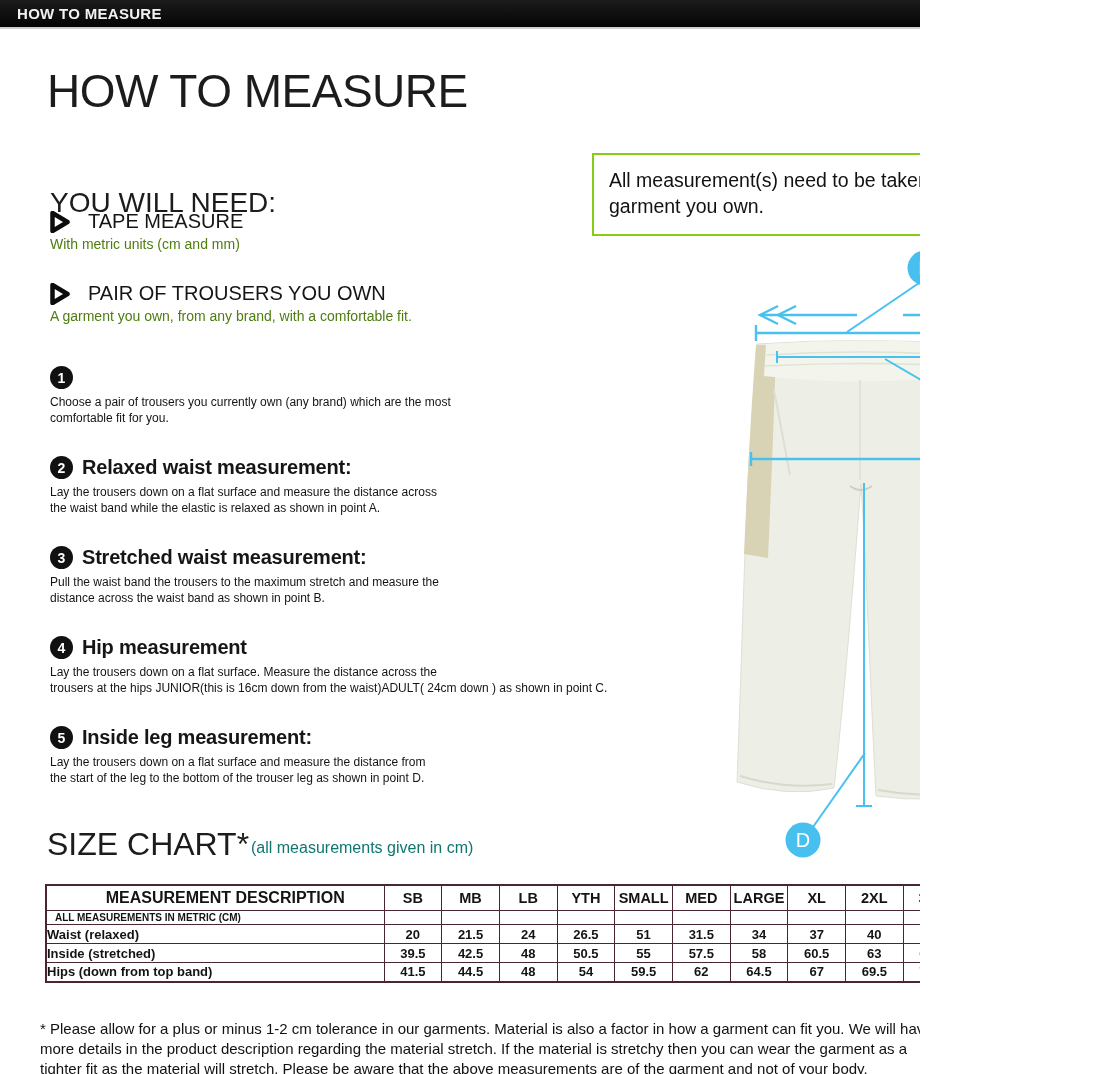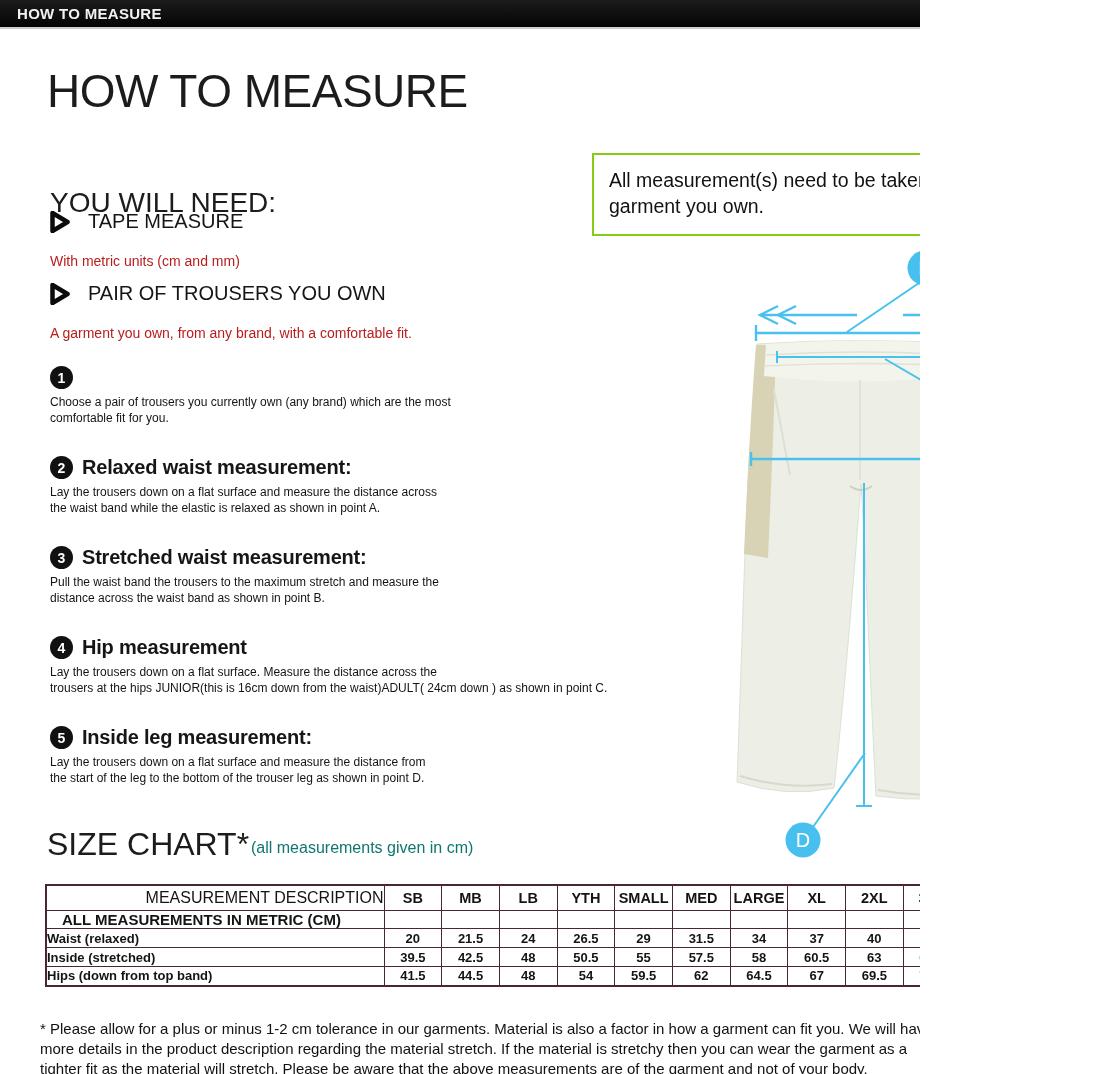--- a/index.html
+++ b/index.html
@@ -21,41 +21,41 @@
   .need-heading { position:absolute; left:50px; top:146px; font-size:28px; font-weight:400; color:#1c1c1c;margin-top:41px; }
 
   
   .notice { position:absolute; left:592px; top:153px; width:484px; height:83px;
             border:2px solid #84cc16; padding:12px 15px; font-size:19.5px; line-height:1.35; color:#121212; }
 
   
   .need-item { position:absolute; left:50px; width:560px; }
   .need-item .row { display:flex; align-items:center; gap:18px; }
   .need-label { font-size:20px; font-weight:400; color:#151515; }
-  .need-desc { font-size:14px; color:#b91c1c; margin-top:20px; }
+  .need-desc { font-size:14px; color:#4d7c0f; margin-top:3px; }
   .tri-icon { width:20px; height:22px; flex:0 0 auto; }
 
   
   .step { position:absolute; left:50px; width:700px; }
   .step-head { display:flex; align-items:center; gap:9px; }
   .step-badge { width:23px; height:23px; border-radius:50%; background:#111; color:#fff;
                 display:flex; align-items:center; justify-content:center; font-size:14px; font-weight:700; flex:0 0 auto; }
   .step-title { font-size:20px; font-weight:600; color:#161616; letter-spacing:-.2px; }
   .step-body { margin-top:6px; font-size:12px; line-height:1.32; color:#141414; white-space:pre-line; }
 
   
   .sizechart-heading { position:absolute; left:47px; top:826px; font-size:32px; font-weight:400; color:#1c1c1c; }
   .sizechart-sub { position:absolute; left:251px; top:839px; font-size:16px; color:#0f766e; }
 
   table.sizes { position:absolute; left:45px; top:884px; width:915px; border-collapse:collapse;
                 border:2px solid #4a2533; table-layout:fixed; }
   table.sizes th, table.sizes td { border:1px solid #4a2533; overflow:hidden; white-space:nowrap; }
-  th.desc { text-align:right; font-size:16px; font-weight:400; padding:3px 0 3px 20px; height:25px; }
+  th.desc { text-align:center; font-size:16px; font-weight:700; padding:3px 0 3px 20px; height:25px; }
   th.size { text-align:center; font-size:14.5px; font-weight:700; }
-  td.metric { font-size:15px; font-weight:700; padding-left:15px; height:14px; }
+  td.metric { font-size:10px; font-weight:700; padding-left:8px; height:14px; }
   td.rowlabel { font-size:13px; font-weight:700; height:19px; }
   td.val { font-size:13px; font-weight:600; text-align:center;margin-left:24px; }
 
   .footnote { position:absolute; left:40px; top:1019px; width:1050px; font-size:15px; line-height:1.32;
               color:#111; white-space:pre-line; }
 
   .diagram { position:absolute; left:700px; top:240px; width:420px; height:640px; }
 </style>
 </head>
 <body>
@@ -270,21 +270,21 @@
           <td class="val"></td>
         <td class="val"></td>
           <td class="val"></td>
       </tr>
     <tr>
           <td class="rowlabel">Waist (relaxed)</td>
           <td class="val">20</td>
           <td class="val">21.5</td>
           <td class="val">24</td>
           <td class="val">26.5</td>
-          <td class="val">29</td>
+          <td class="val">51</td>
           <td class="val">31.5</td>
           <td class="val">34</td>
           <td class="val">37</td>
           <td class="val">40</td>
           <td class="val">43</td>
         </tr>
         <tr>
           <td class="rowlabel">Inside (stretched)</td>
           <td class="val">39.5</td>
           <td class="val">42.5</td>

